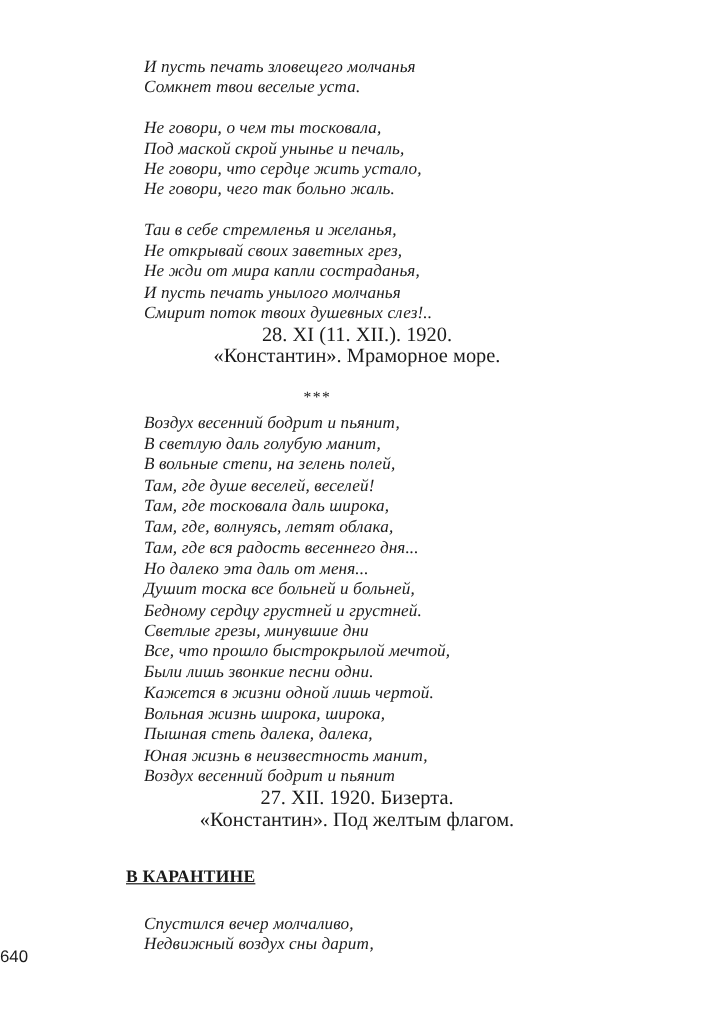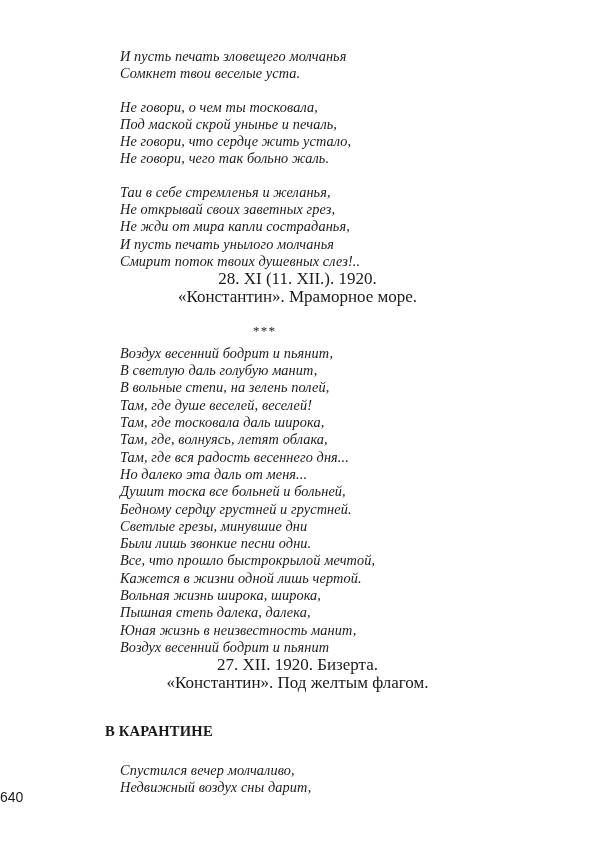--- a/index.html
+++ b/index.html
@@ -63,20 +63,21 @@
 
   
   .section-heading {
     margin: 0;
     padding: 0;
     font-style: normal;
     font-size: 14.6px;
     line-height: 18px;
     letter-spacing: 0.2px;
     white-space: pre;
+    text-decoration: underline;
   }
 
   
   .page-number {
     position: absolute;
     left: 0;
     right: 0;
     top: 789px;
     text-align: left;
     font-family: "Liberation Sans", "DejaVu Sans", sans-serif;
@@ -125,22 +126,22 @@
       <div class="verse-line">В светлую даль голубую манит,</div>
       <div class="verse-line">В вольные степи, на зелень полей,</div>
       <div class="verse-line">Там, где душе веселей, веселей!</div>
       <div class="verse-line">Там, где тосковала даль широка,</div>
       <div class="verse-line">Там, где, волнуясь, летят облака,</div>
       <div class="verse-line">Там, где вся радость весеннего дня...</div>
       <div class="verse-line">Но далеко эта даль от меня...</div>
       <div class="verse-line">Душит тоска все больней и больней,</div>
       <div class="verse-line">Бедному сердцу грустней и грустней.</div>
       <div class="verse-line">Светлые грезы, минувшие дни</div>
+      <div class="verse-line">Все, что прошло быстрокрылой мечтой,</div>
       <div class="verse-line">Были лишь звонкие песни одни.</div>
-      <div class="verse-line">Все, что прошло быстрокрылой мечтой,</div>
       <div class="verse-line">Кажется в жизни одной лишь чертой.</div>
       <div class="verse-line">Вольная жизнь широка, широка,</div>
       <div class="verse-line">Пышная степь далека, далека,</div>
       <div class="verse-line">Юная жизнь в неизвестность манит,</div>
       <div class="verse-line">Воздух весенний бодрит и пьянит</div>
     </div>
 
     <div class="attribution">
       <div class="attr-line">27. XII. 1920. Бизерта.</div>
       <div class="attr-line">«Константин». Под желтым флагом.</div>

